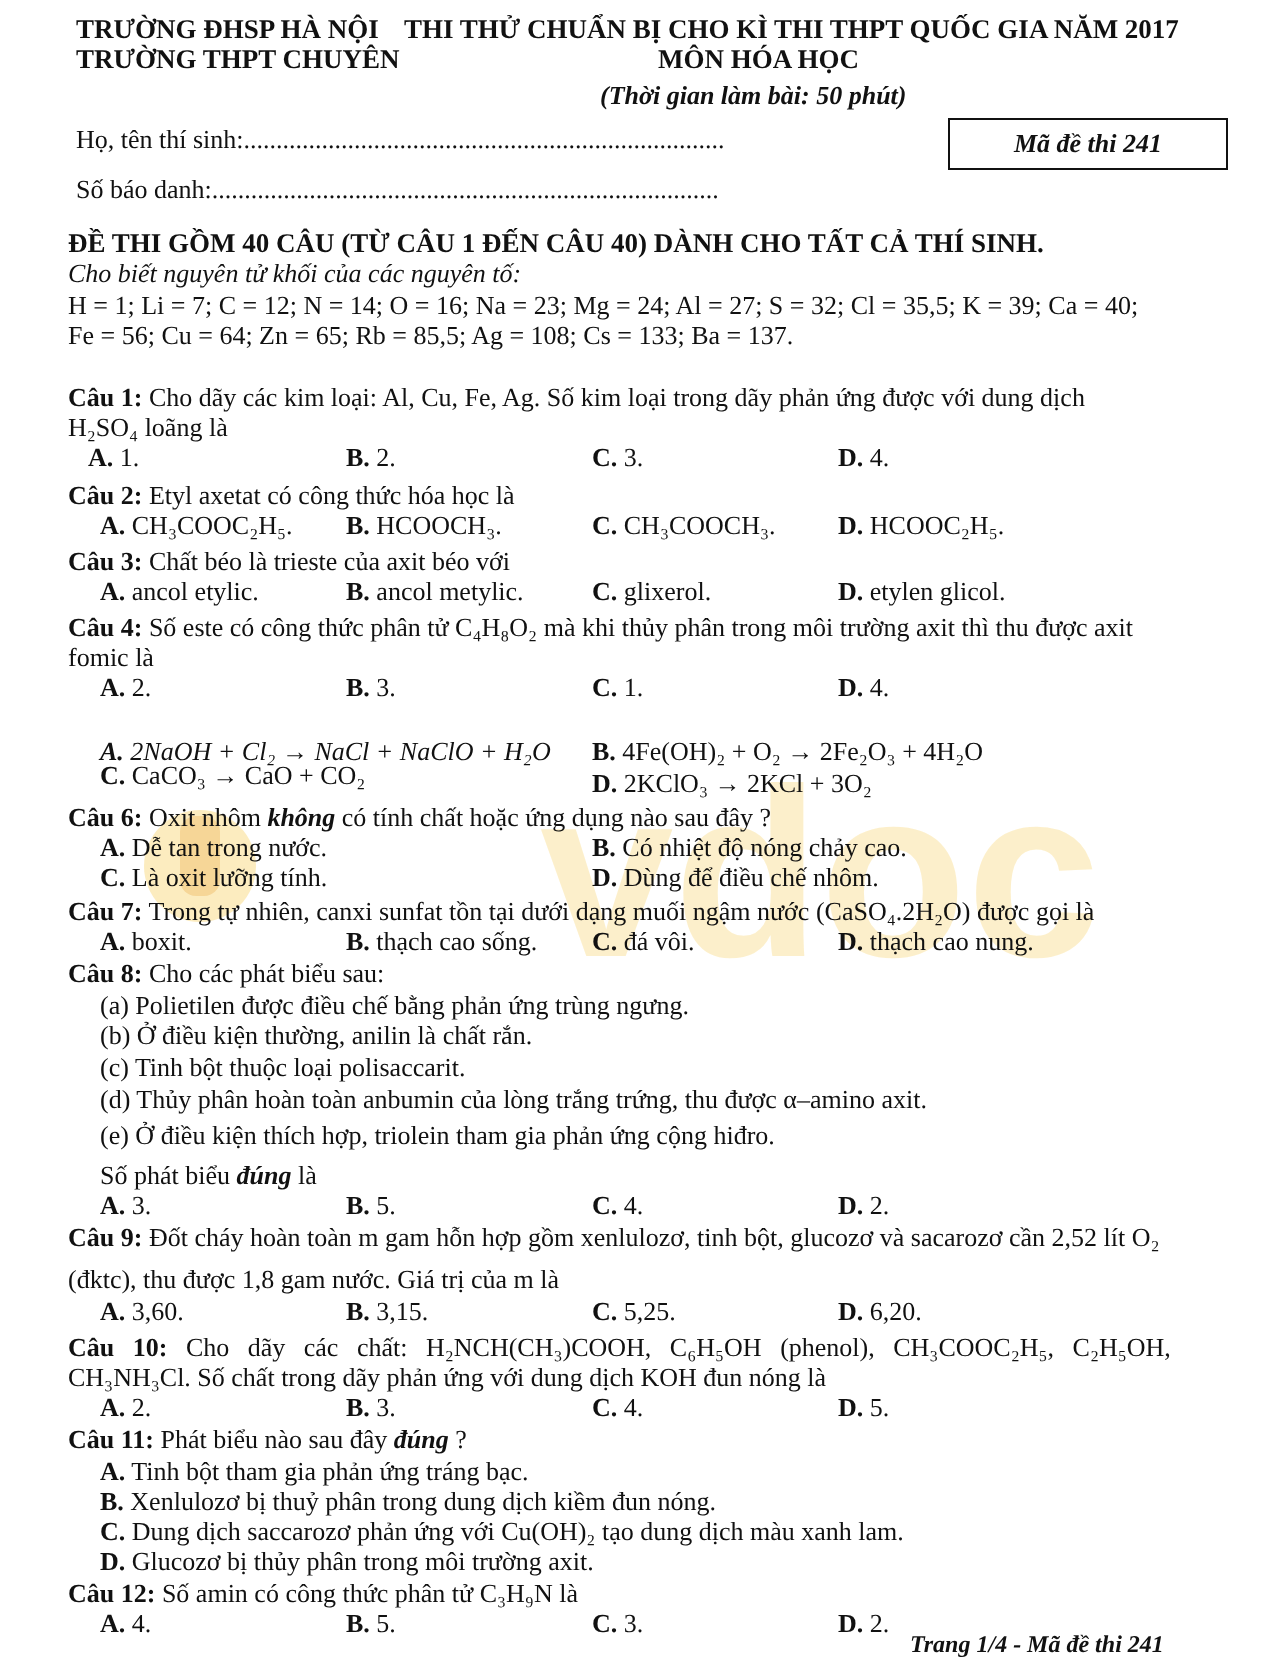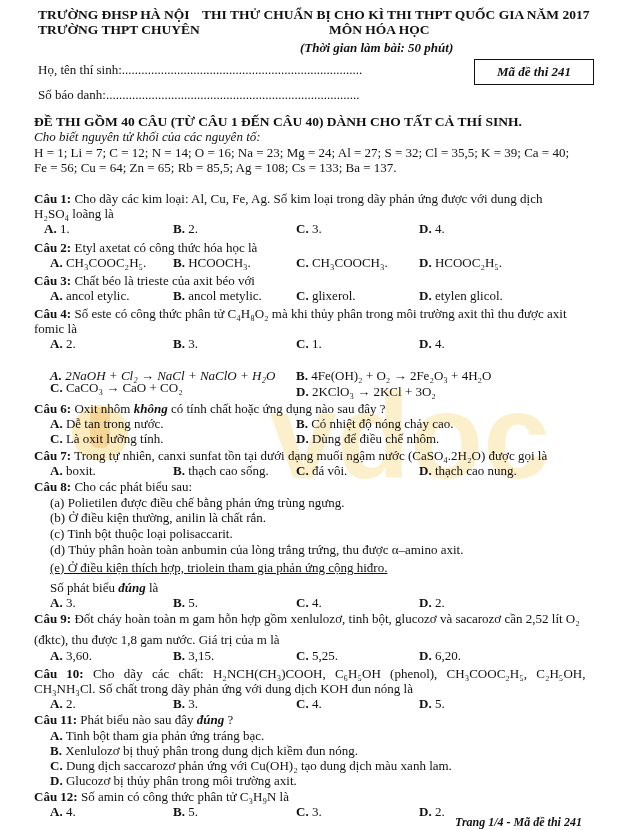--- a/index.html
+++ b/index.html
@@ -5,21 +5,21 @@
   html,body{margin:0;padding:0;background:#fff;}
   body{width:640px;height:830px;overflow:hidden;position:relative;font-family:"Liberation Serif","DejaVu Serif",serif;color:#111;}
   .page{position:absolute;left:0;top:0;width:640px;height:830px;}
   .abs{position:absolute;white-space:nowrap;}
   .b{font-weight:bold;}
   .i{font-style:italic;}
   .hdr{font-size:13.5px;font-weight:bold;}
   .t{font-size:13px;line-height:15px;}
   .opt{position:absolute;font-size:13px;white-space:nowrap;}
   .opt .l{font-weight:bold;}
-  .code-box{position:absolute;left:474px;top:59px;width:120px;height:26px;border:1.5px solid #111;box-sizing:border-box;text-align:center;line-height:24px;font-size:13px;font-weight:bold;font-style:italic;}
+  .code-box{position:absolute;left:474px;top:59px;width:140px;height:26px;border:1.5px solid #111;box-sizing:border-box;text-align:center;line-height:24px;font-size:13px;font-weight:bold;font-style:italic;}
   .watermark{position:absolute;left:60px;top:378px;width:500px;height:120px;pointer-events:none;}
 </style>
 </head>
 <body>
 
 <div class="page">
 
   <svg class="watermark" viewBox="0 0 500 120">
     <circle cx="40" cy="55" r="28" fill="#f7c948" opacity="0.35"></circle>
     <rect x="30" y="30" width="20" height="40" rx="8" fill="#e8a33d" opacity="0.3"></rect>
@@ -81,21 +81,21 @@
   <div class="opt" style="left:50px;top:463px;"><span class="l">A.</span> <span>boxit.</span></div>
   <div class="opt" style="left:173px;top:463px;"><span class="l">B.</span> <span>thạch cao sống.</span></div>
   <div class="opt" style="left:296px;top:463px;"><span class="l">C.</span> <span>đá vôi.</span></div>
   <div class="opt" style="left:419px;top:463px;"><span class="l">D.</span> <span>thạch cao nung.</span></div>
 
   <div class="abs t" style="left:34px;top:479px;"><span class="b">Câu 8:</span> <span>Cho các phát biểu sau:</span></div>
   <div class="abs t" style="left:50px;top:495px;">(a) Polietilen được điều chế bằng phản ứng trùng ngưng.</div>
   <div class="abs t" style="left:50px;top:510px;">(b) Ở điều kiện thường, anilin là chất rắn.</div>
   <div class="abs t" style="left:50px;top:526px;">(c) Tinh bột thuộc loại polisaccarit.</div>
   <div class="abs t" style="left:50px;top:542px;">(d) Thủy phân hoàn toàn anbumin của lòng trắng trứng, thu được α–amino axit.</div>
-  <div class="abs t" style="left:50px;top:560px;text-decoration:underline;">(e) Ở điều kiện thích hợp, triolein tham gia phản ứng cộng hiđro.</div>
+  <div class="abs t" style="left:50px;top:560px;">(e) Ở điều kiện thích hợp, triolein tham gia phản ứng cộng hiđro.</div>
   <div class="abs t" style="left:50px;top:580px;"><span>Số phát biểu </span><span class="b i">đúng</span><span> là</span></div>
   <div class="opt" style="left:50px;top:595px;"><span class="l">A.</span> <span>3.</span></div>
   <div class="opt" style="left:173px;top:595px;"><span class="l">B.</span> <span>5.</span></div>
   <div class="opt" style="left:296px;top:595px;"><span class="l">C.</span> <span>4.</span></div>
   <div class="opt" style="left:419px;top:595px;"><span class="l">D.</span> <span>2.</span></div>
 
   <div class="abs t" style="left:34px;top:611px;"><span class="b">Câu 9:</span> <span>Đốt cháy hoàn toàn m gam hỗn hợp gồm xenlulozơ, tinh bột, glucozơ và sacarozơ cần 2,52 lít O₂</span></div>
   <div class="abs t" style="left:34px;top:632px;">(đktc), thu được 1,8 gam nước. Giá trị của m là</div>
   <div class="opt" style="left:50px;top:648px;"><span class="l">A.</span> <span>3,60.</span></div>
   <div class="opt" style="left:173px;top:648px;"><span class="l">B.</span> <span>3,15.</span></div>

